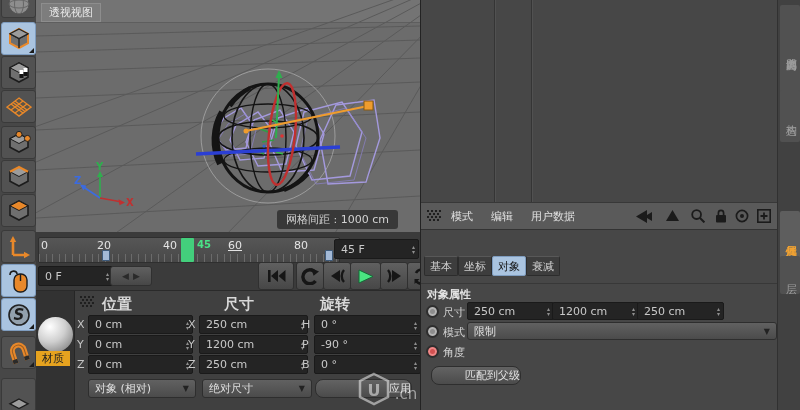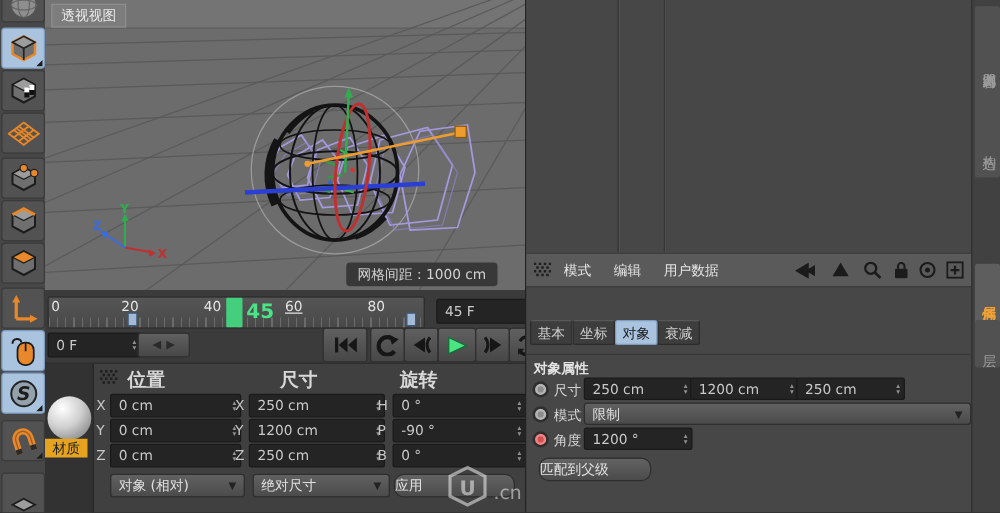--- a/index.html
+++ b/index.html
@@ -25,21 +25,21 @@
              color:#d2d2d2;padding:2px 9px;font-size:11px;}
 
   
   .timeline{left:36px;top:232px;width:384px;height:58px;background:#3b3b3b;}
   .ruler{position:absolute;left:2px;top:5px;width:300px;height:24px;border:1px solid #2f2f2f;border-radius:2px;
          background:linear-gradient(#565656,#484848);overflow:hidden;}
   .ruler .num{position:absolute;top:1px;color:#e4e4e4;font-size:11px;}
   .ruler .ticks{position:absolute;left:0;right:0;bottom:0;height:8px;
         background:repeating-linear-gradient(90deg,#6b6b6b 0 1px,transparent 1px 6.6px);}
   .playhead{position:absolute;left:142px;top:0;width:13px;height:24px;background:#43cf7c;border-radius:1px;}
-  .ph-num{position:absolute;left:158px;top:1px;color:#4ae487;font-size:16px;font-weight:bold;}
+  .ph-num{position:absolute;left:158px;top:1px;color:#4ae487;font-size:10px;font-weight:bold;}
   .marker{position:absolute;bottom:1px;width:6px;height:9px;background:#a3b9d6;border:1px solid #3e5励a;border:1px solid #3e5a7a;border-radius:1px;}
   .field{position:absolute;height:18px;background:#242424;border:1px solid #1a1a1a;border-radius:2px;
          display:flex;align-items:center;color:#c9c9c9;padding:0 3px 0 6px;font-size:11px;}
   .spin{margin-left:auto;display:flex;flex-direction:column;color:#8f8f8f;font-size:6px;line-height:5px;}
   .spin::before{content:"▴";}
   .spin::after{content:"▾";}
   .tbtn{position:absolute;background:linear-gradient(#606060,#474747);border:1px solid #303030;border-radius:3px;
         display:flex;align-items:center;justify-content:center;}
   .smallarrows{display:flex;gap:4px;color:#2a2a2a;font-size:9px;align-items:center;}
 
@@ -50,21 +50,21 @@
           background:radial-gradient(circle at 34% 28%,#ffffff,#cfcfcf 45%,#9a9a9a 75%,#7d7d7d);}
   .matchip{position:absolute;left:0;top:60px;width:34px;height:15px;background:#e6a31f;color:#222;
            font-size:11px;display:flex;align-items:center;justify-content:center;}
   .clabel{position:absolute;color:#c6c6c6;font-size:11px;}
   .hdr{position:absolute;top:4px;color:#d8d8d8;font-size:15px;font-weight:bold;}
   .cfield{height:17px;}
   .ddl{position:absolute;height:17px;background:linear-gradient(#616161,#4b4b4b);border:1px solid #2e2e2e;border-radius:3px;
        display:flex;align-items:center;color:#e0e0e0;padding:0 6px;font-size:11px;}
   .ddl .arr{margin-left:auto;font-size:8px;color:#222;}
   .pillbtn{position:absolute;height:17px;background:linear-gradient(#636363,#4b4b4b);border:1px solid #2e2e2e;border-radius:8px;
-       display:flex;align-items:center;justify-content:flex-start;color:#e2e2e2;font-size:11px;}
+       display:flex;align-items:center;justify-content:flex-end;color:#e2e2e2;font-size:11px;}
 
   
   .rpanel{left:420px;top:0;width:380px;height:410px;background:#474747;border-left:1px solid #232323;}
   .om-area{position:absolute;left:0;top:0;width:356px;height:202px;background:#474747;}
   .vline{position:absolute;top:0;height:202px;width:1px;background:#353535;border-right:1px solid #515151;}
   .tabstrip{position:absolute;left:356px;top:0;width:24px;height:410px;background:#414141;border-left:1px solid #313131;}
   .vtab{position:absolute;left:2px;width:20px;background:#515151;border-radius:2px;color:#9d9d9d;
         writing-mode:vertical-rl;font-size:11px;display:flex;align-items:center;justify-content:center;padding:6px 0;}
   .vtab.hot{background:#5e5e5e;color:#f0a233;font-weight:bold;}
   .am-menu{position:absolute;left:0;top:202px;width:356px;height:26px;background:#5a5a5a;border-top:1px solid #383838;
@@ -272,21 +272,21 @@
       <span class="num" style="left:58px;">20</span>
       <span class="num" style="left:124px;">40</span>
       <span class="num" style="left:189px;text-decoration:underline;">60</span>
       <span class="num" style="left:255px;">80</span>
       <div class="ticks"></div>
       <div class="playhead"></div>
       <span class="ph-num">45</span>
       <div class="marker" style="left:63px;"></div>
       <div class="marker" style="left:286px;"></div>
     </div>
-    <div class="field" style="left:313px;top:7px;width:74px;gap:30px;">
+    <div class="field" style="left:298px;top:7px;width:74px;gap:30px;">
       <span>45 F</span>
         <span class="spin"></span>
     </div>
     <div class="field" style="left:2px;top:34px;width:64px;">
       <span>0 F</span>
         <span class="spin"></span>
     </div>
     <div class="tbtn" style="left:74px;top:34px;width:40px;height:18px;">
       <span class="smallarrows">
           <span>◀</span>
@@ -513,24 +513,20 @@
 
     <span class="radio" style="left:5px;top:325px;"></span>
     <span class="rlabel" style="left:22px;top:325px;">模式</span>
     <div class="ddl" style="left:46px;top:322px;width:296px;height:16px;">
         <span>限制</span>
         <span class="arr">▼</span>
       </div>
 
     <span class="radio red" style="left:5px;top:345px;"></span>
     <span class="rlabel" style="left:22px;top:345px;">角度</span>
-    <div class="field" style="left:46px;top:342px;width:76px;height:16px;">
-        <span>1200 °</span>
-        <span class="spin"></span>
-      </div>
 
     <div class="pillbtn" style="left:10px;top:366px;width:88px;">
         <span>匹配到父级</span>
       </div>
 
     <div class="tabstrip">
       <div class="vtab" style="top:5px;height:78px;">
           <span>内容浏览器</span>
         </div>
       <div class="vtab" style="top:90px;height:40px;">

